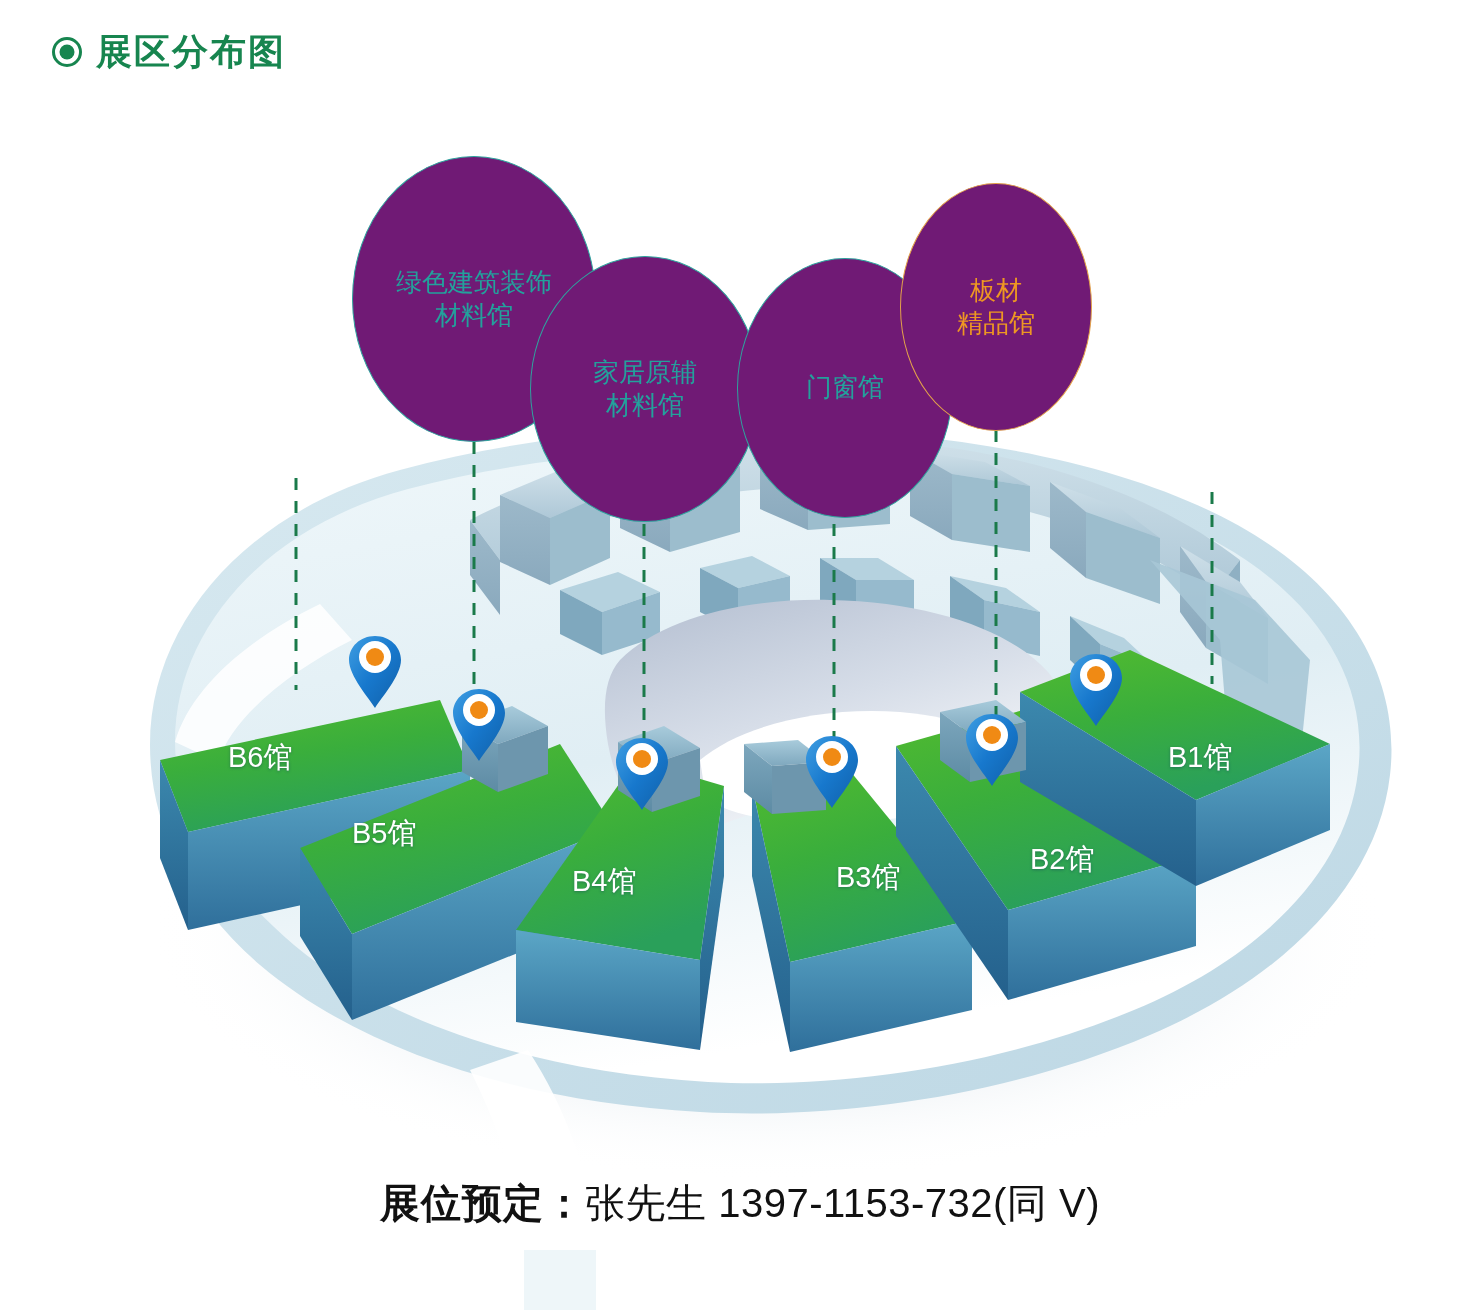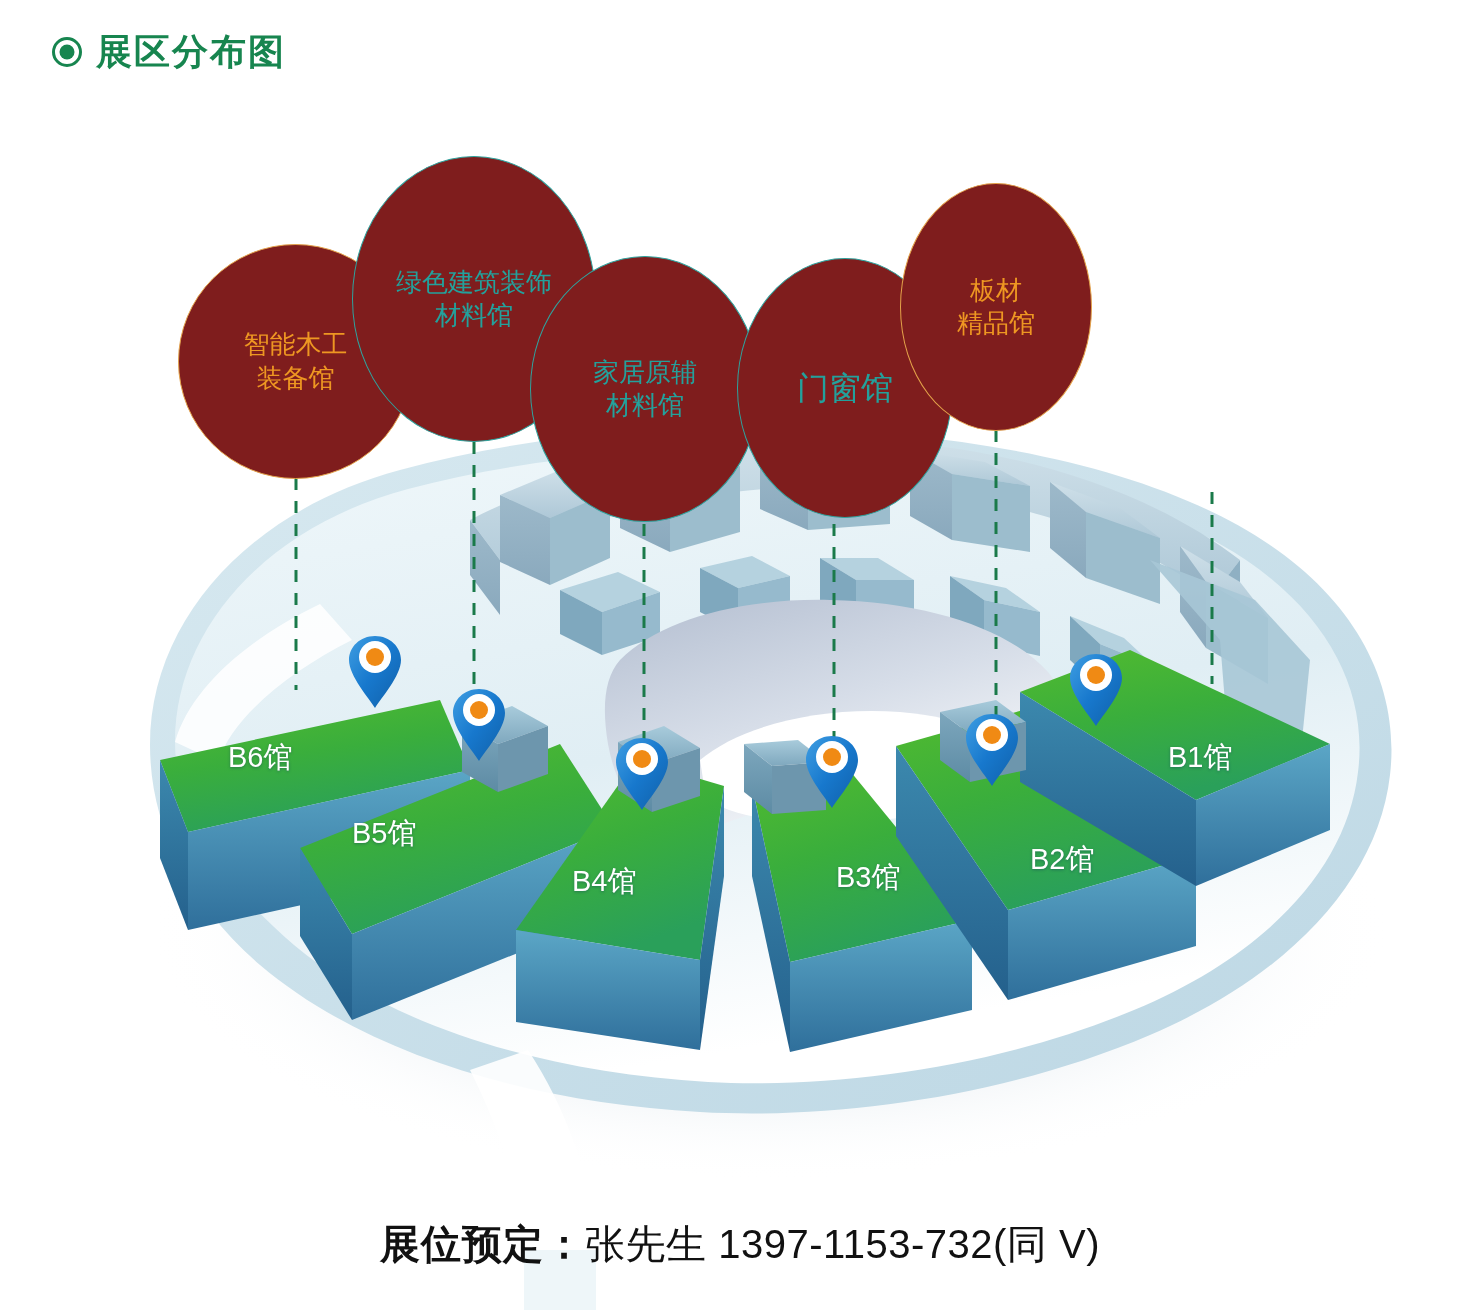--- a/index.html
+++ b/index.html
@@ -29,41 +29,41 @@
     letter-spacing:2px; line-height:1;
   }
 
   
   #stage { position:absolute; left:0; top:0; width:1480px; height:1310px; }
   #map-svg, #overlay-svg { position:absolute; left:0; top:0; }
 
   
   .bubble {
     position:absolute; border-radius:50%;
-    background:#7f1d1d; display:flex;
+    background:#701a75; display:flex;
     align-items:center; justify-content:center; text-align:center;
     line-height:1.28; font-weight:500;
   }
   .bubble span { display:block; padding:0 6px; }
   .bub-orange { border:1.6px solid #E3A24A; color:#EE9722; }
   .bub-teal   { border:1.6px solid #2FA39E; color:#23A19C; }
   .bub-green  { border:1.6px solid #2E9E62; color:#26A75B; }
 
   
   .hall-label {
     position:absolute; color:#ffffff; font-weight:normal;
     font-size:29px; white-space:nowrap;
     text-shadow:0 1px 3px rgba(20,60,90,.45);
     pointer-events:none;
   }
 
   
   #footer {
     position:absolute; left:0; top:1176px; width:1480px;
-    text-align:center; white-space:nowrap;margin-top:41px;
+    text-align:center; white-space:nowrap;
   }
   #footer-label { font-size:40px; font-weight:bold; color:#111; letter-spacing:1px; }
   #footer-value { font-size:40px; font-weight:normal; color:#111; letter-spacing:0.5px; }
 </style>
 </head>
 <body>
 
 <div id="title-bar">
   <div id="title-bullet"></div>
   <div id="title-text">展区分布图</div>
@@ -329,42 +329,36 @@
         <circle cx="0" cy="-3" r="9" fill="#F08A14"></circle>
       </g>
       <g transform="translate(1096,678)">
         <path d="M0 -24 C 15 -24 26 -13 26 0 C 26 16 6 38 0 48 C -6 38 -26 16 -26 0 C -26 -13 -15 -24 0 -24 Z" fill="url(#gPinBody)"></path>
         <circle cx="0" cy="-3" r="16" fill="#ffffff"></circle>
         <circle cx="0" cy="-3" r="9" fill="#F08A14"></circle>
       </g>
     </g>
   </svg>
 
-  <div class="bubble bub-orange" style="left:178px; top:244px; width:235px; height:235px; font-size:26px;">
-    <span>
-      <span>智能木工</span>
-      <span>装备馆</span>
-    </span>
-  </div>
 
   <div class="bubble bub-teal" style="left:352px; top:156px; width:244px; height:286px; font-size:26px;">
     <span>
       <span>绿色建筑装饰</span>
       <span>材料馆</span>
     </span>
   </div>
 
   <div class="bubble bub-teal" style="left:530px; top:256px; width:230px; height:266px; font-size:26px;">
     <span>
       <span>家居原辅</span>
       <span>材料馆</span>
     </span>
   </div>
 
-  <div class="bubble bub-teal" style="left:737px; top:258px; width:216px; height:260px; font-size:32px;">
+  <div class="bubble bub-teal" style="left:737px; top:258px; width:216px; height:260px; font-size:26px;">
     <span>
       <span>门窗馆</span>
     </span>
   </div>
 
   <div class="bubble bub-orange" style="left:900px; top:183px; width:192px; height:248px; font-size:26px;">
     <span>
       <span>板材</span>
       <span>精品馆</span>
     </span>

